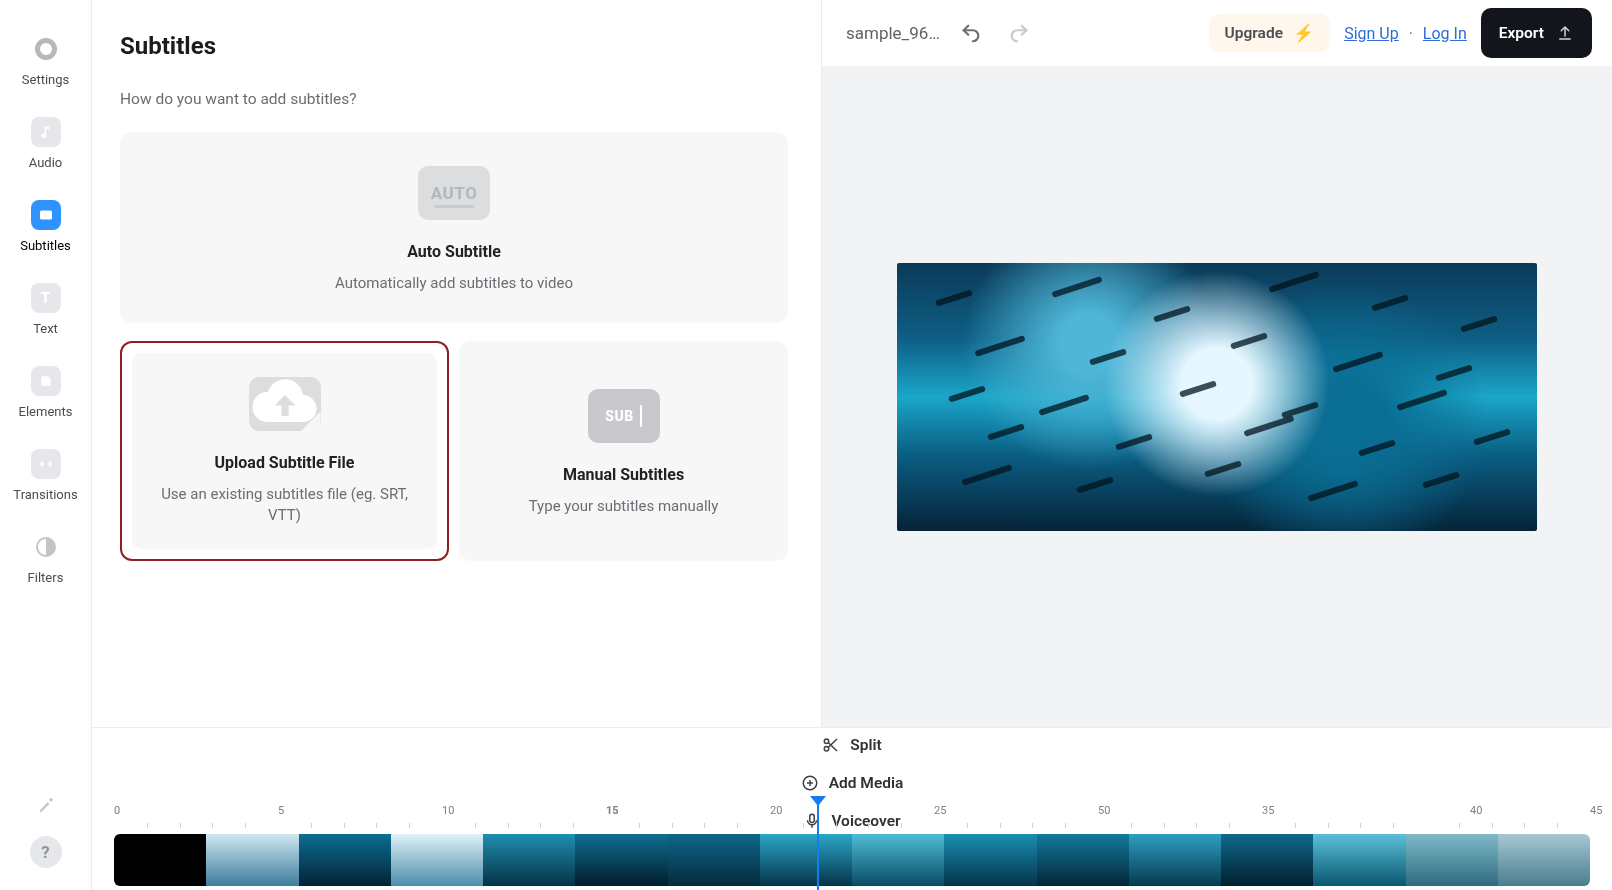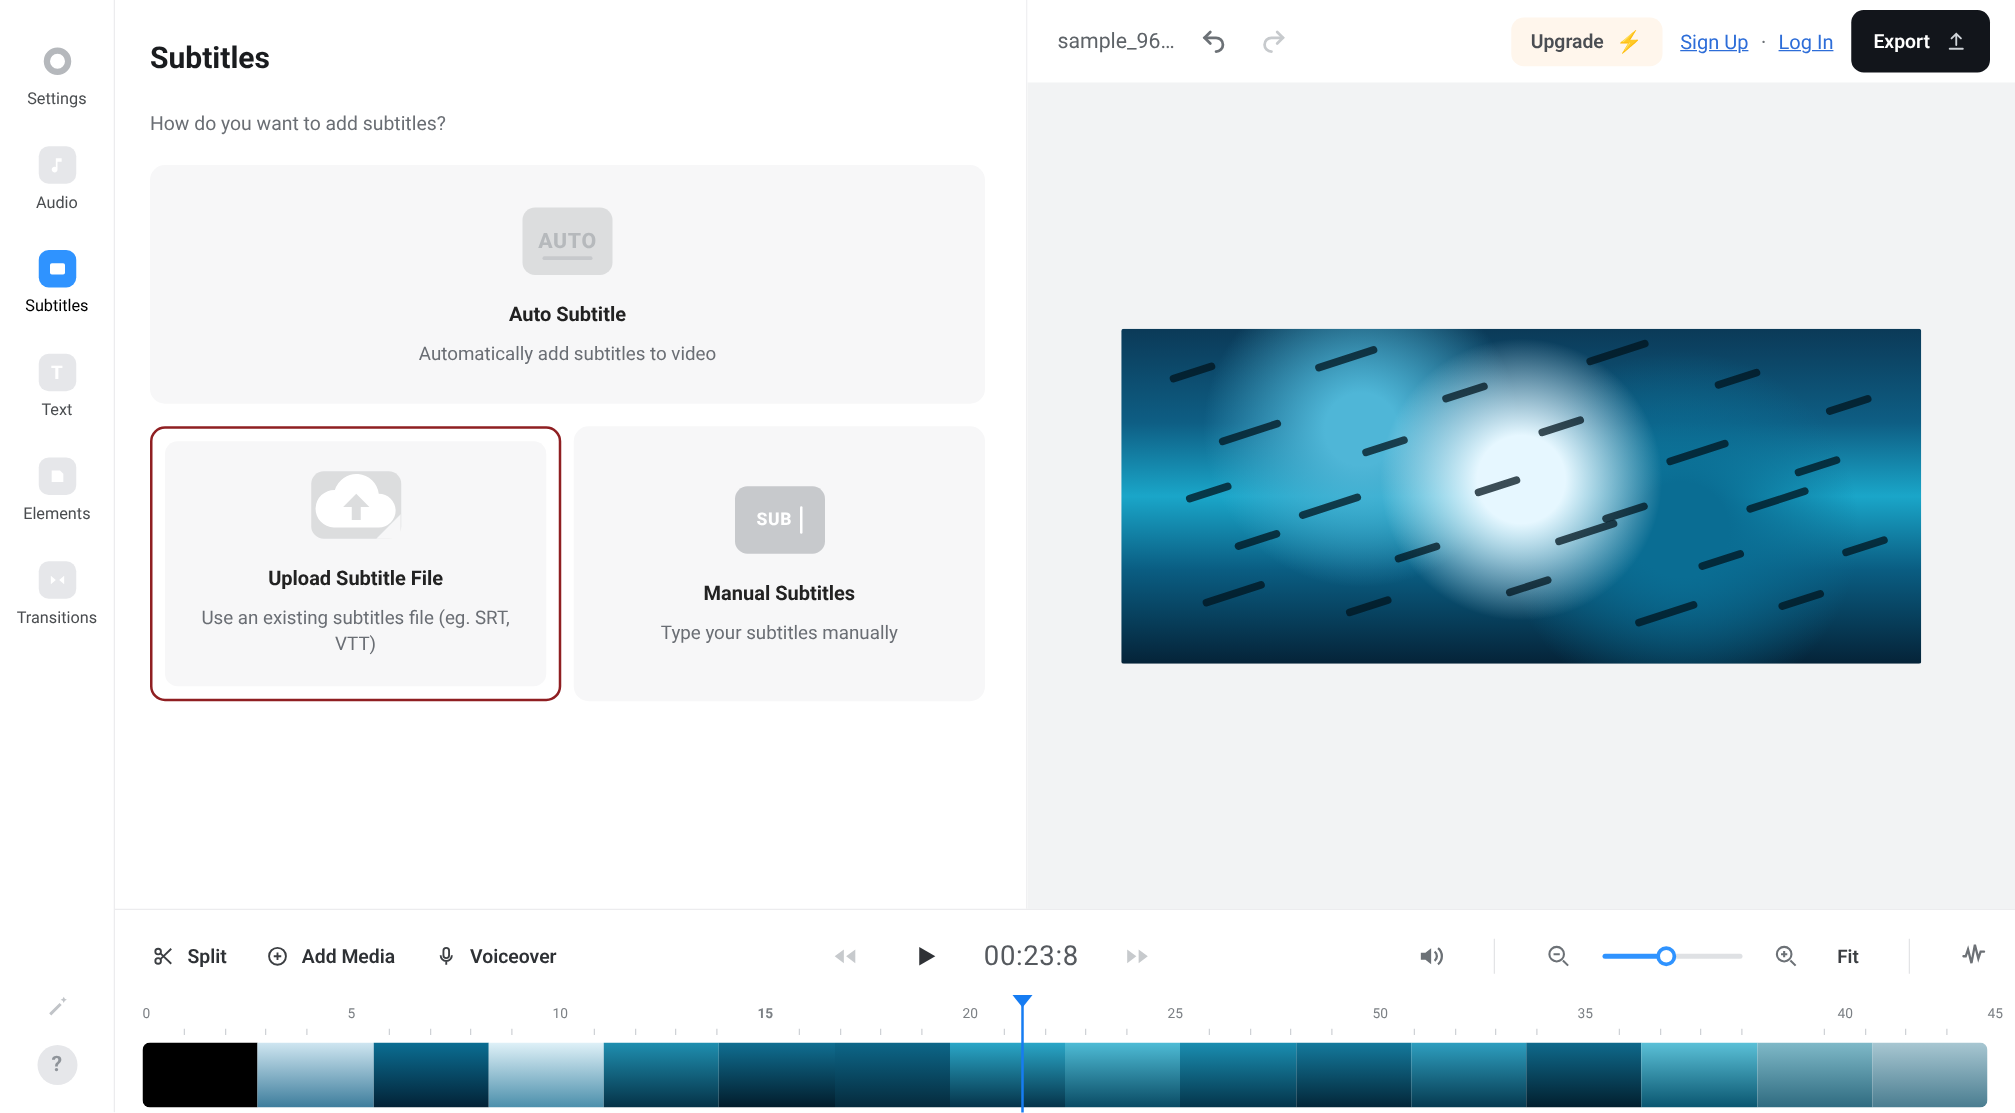--- a/index.html
+++ b/index.html
@@ -117,21 +117,21 @@
   }
   .fish{position:absolute;width:38px;height:6px;border-radius:3px;background:rgba(2,20,30,.75);
     transform:rotate(-18deg);}
   .fish.l{width:52px;}
 
   
   .timeline{
     border-top:1px solid #ececee;
     padding:0 16px 4px 16px;
   }
-  .toolbar{display:flex;align-items:center;height:74px;gap:4px;}
+  .toolbar{display:flex;align-items:center;height:74px;gap:4px;flex-direction:column;}
   .tbtn{display:flex;align-items:center;gap:10px;border:none;background:transparent;
     padding:8px 14px;border-radius:8px;cursor:pointer;font-size:15.5px;color:#2e3135;font-weight:600;}
   .tbtn svg{width:18px;height:18px;color:#3c3f43;}
   .transport{display:flex;align-items:center;gap:30px;margin:0 24px;}
   .transport .play{width:34px;height:34px;color:#2f3236;}
   .timecode{font-size:22px;color:#55595e;font-variant-numeric:tabular-nums;letter-spacing:.5px;}
   .zoom-group{display:flex;align-items:center;gap:18px;}
   .zoom-track{width:112px;height:4px;border-radius:2px;
     background:linear-gradient(to right,var(--accent-blue) 0 46%,#dfe1e4 46% 100%);position:relative;}
   .zoom-thumb{position:absolute;top:50%;left:46%;transform:translate(-50%,-50%);
@@ -195,20 +195,29 @@
       </span>
       <span class="rail-label">Elements</span>
     </div>
     <div class="rail-item">
       <span class="rail-icon tile">
         <svg viewBox="0 0 24 24" width="16" height="16" fill="#fff">
             <path d="M4 7l6 5-6 5zM20 7l-6 5 6 5z"></path>
           </svg>
       </span>
       <span class="rail-label">Transitions</span>
+    </div>
+    <div class="rail-item">
+      <span class="rail-icon plain">
+        <svg viewBox="0 0 24 24" width="24" height="24">
+            <circle cx="12" cy="12" r="9" fill="none" stroke="#c2c5c9" stroke-width="2"></circle>
+            <path d="M12 3a9 9 0 0 1 0 18z" fill="#c2c5c9"></path>
+          </svg>
+      </span>
+      <span class="rail-label">Filters</span>
     </div>
     <div class="rail-spacer"></div>
     <div class="rail-bottom">
       <span class="rail-wand">
         <svg viewBox="0 0 24 24" width="20" height="20" fill="currentColor">
             <path d="M4 20l10-10 2 2L6 22zM18 4l1 2 2 1-2 1-1 2-1-2-2-1 2-1z"></path>
           </svg>
       </span>
       <span class="rail-help">?</span>
     </div>

